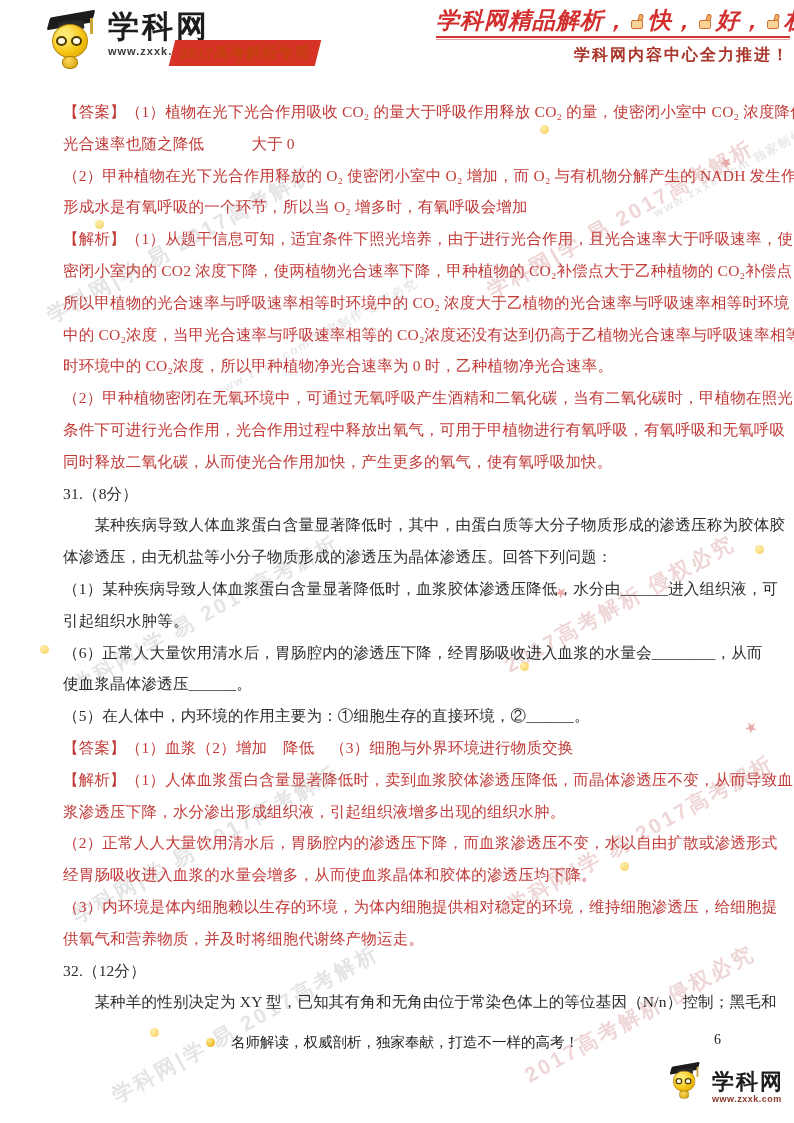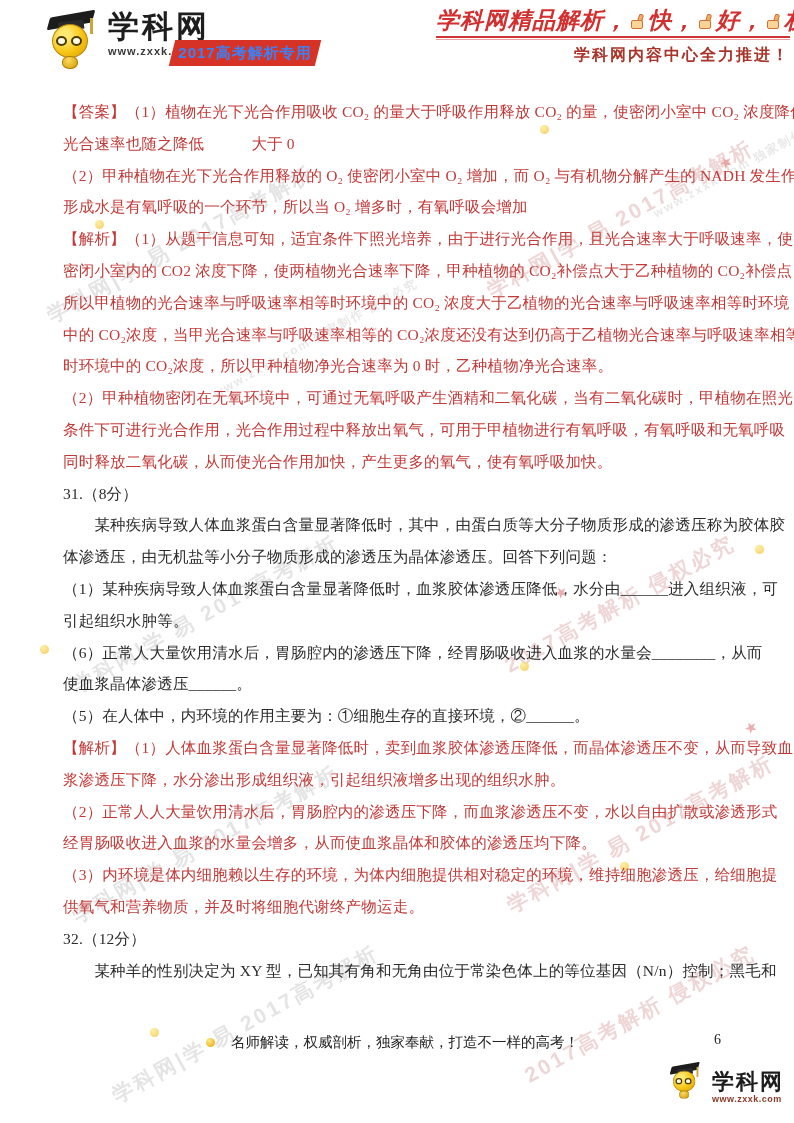--- a/index.html
+++ b/index.html
@@ -32,22 +32,22 @@
   .mascot.small { transform:scale(0.62); transform-origin:top left; }
 
   .brand-txt { margin-left:6px; }
   .brand-name { font-family:"Liberation Sans",sans-serif; font-weight:bold; font-size:31px;
     color:#1d1d1d; letter-spacing:3px; line-height:34px; }
   .brand-url { font-family:"Liberation Sans",sans-serif; font-weight:bold; font-size:11px;
     color:#3a3a3a; letter-spacing:1px; margin-top:1px; }
 
   .banner { position:absolute; left:172px; top:40px; width:146px; height:26px; }
   .banner .bg { position:absolute; inset:0; background:#d63226; transform:skewX(-14deg); }
-  .banner .txt { position:relative; text-align:center; line-height:26px; color:#3b82f6;
-    font-size:15px; font-weight:bold; font-family:Liberation Sans, sans-serif; letter-spacing:1px; }
+  .banner .txt { position:relative; text-align:center; line-height:26px; color:#c2410c;
+    font-size:15px; font-weight:bold; font-family:Liberation Serif, serif; letter-spacing:1px; }
 
   .slogan-wrap { position:absolute; left:436px; top:8px; width:354px; }
   .slogan { font-size:23px; font-weight:bold; font-style:italic; color:#d32f2f;
     letter-spacing:1px; white-space:nowrap; line-height:26px; }
   .slogan-rule { margin-top:2px; height:4px;
     border-top:2px solid #d03535; border-bottom:1px solid #eaa0a0; }
   .subslogan { margin-top:5px; text-align:right; font-size:16px; font-weight:bold;
     color:#a8342a; letter-spacing:2px; }
 
   .thumb-icon { display:inline-block; position:relative; width:16px; height:16px;
@@ -160,20 +160,21 @@
       <div class="line red">条件下可进行光合作用，光合作用过程中释放出氧气，可用于甲植物进行有氧呼吸，有氧呼吸和无氧呼吸</div>
       <div class="line red">同时释放二氧化碳，从而使光合作用加快，产生更多的氧气，使有氧呼吸加快。</div>
       <div class="line black">31.（8分）</div>
       <div class="line black">　　某种疾病导致人体血浆蛋白含量显著降低时，其中，由蛋白质等大分子物质形成的渗透压称为胶体胶</div>
       <div class="line black">体渗透压，由无机盐等小分子物质形成的渗透压为晶体渗透压。回答下列问题：</div>
       <div class="line black">（1）某种疾病导致人体血浆蛋白含量显著降低时，血浆胶体渗透压降低，水分由______进入组织液，可</div>
       <div class="line black">引起组织水肿等。</div>
       <div class="line black">（6）正常人大量饮用清水后，胃肠腔内的渗透压下降，经胃肠吸收进入血浆的水量会________，从而</div>
       <div class="line black">使血浆晶体渗透压______。</div>
       <div class="line black">（5）在人体中，内环境的作用主要为：①细胞生存的直接环境，②______。</div>
+      <div class="line red">【答案】（1）血浆（2）增加　降低　（3）细胞与外界环境进行物质交换</div>
       <div class="line red">【解析】（1）人体血浆蛋白含量显著降低时，卖到血浆胶体渗透压降低，而晶体渗透压不变，从而导致血</div>
       <div class="line red">浆渗透压下降，水分渗出形成组织液，引起组织液增多出现的组织水肿。</div>
       <div class="line red">（2）正常人人大量饮用清水后，胃肠腔内的渗透压下降，而血浆渗透压不变，水以自由扩散或渗透形式</div>
       <div class="line red">经胃肠吸收进入血浆的水量会增多，从而使血浆晶体和胶体的渗透压均下降。</div>
       <div class="line red">（3）内环境是体内细胞赖以生存的环境，为体内细胞提供相对稳定的环境，维持细胞渗透压，给细胞提</div>
       <div class="line red">供氧气和营养物质，并及时将细胞代谢终产物运走。</div>
       <div class="line black">32.（12分）</div>
       <div class="line black">　　某种羊的性别决定为 XY 型，已知其有角和无角由位于常染色体上的等位基因（N/n）控制；黑毛和</div>
     </div>
 

